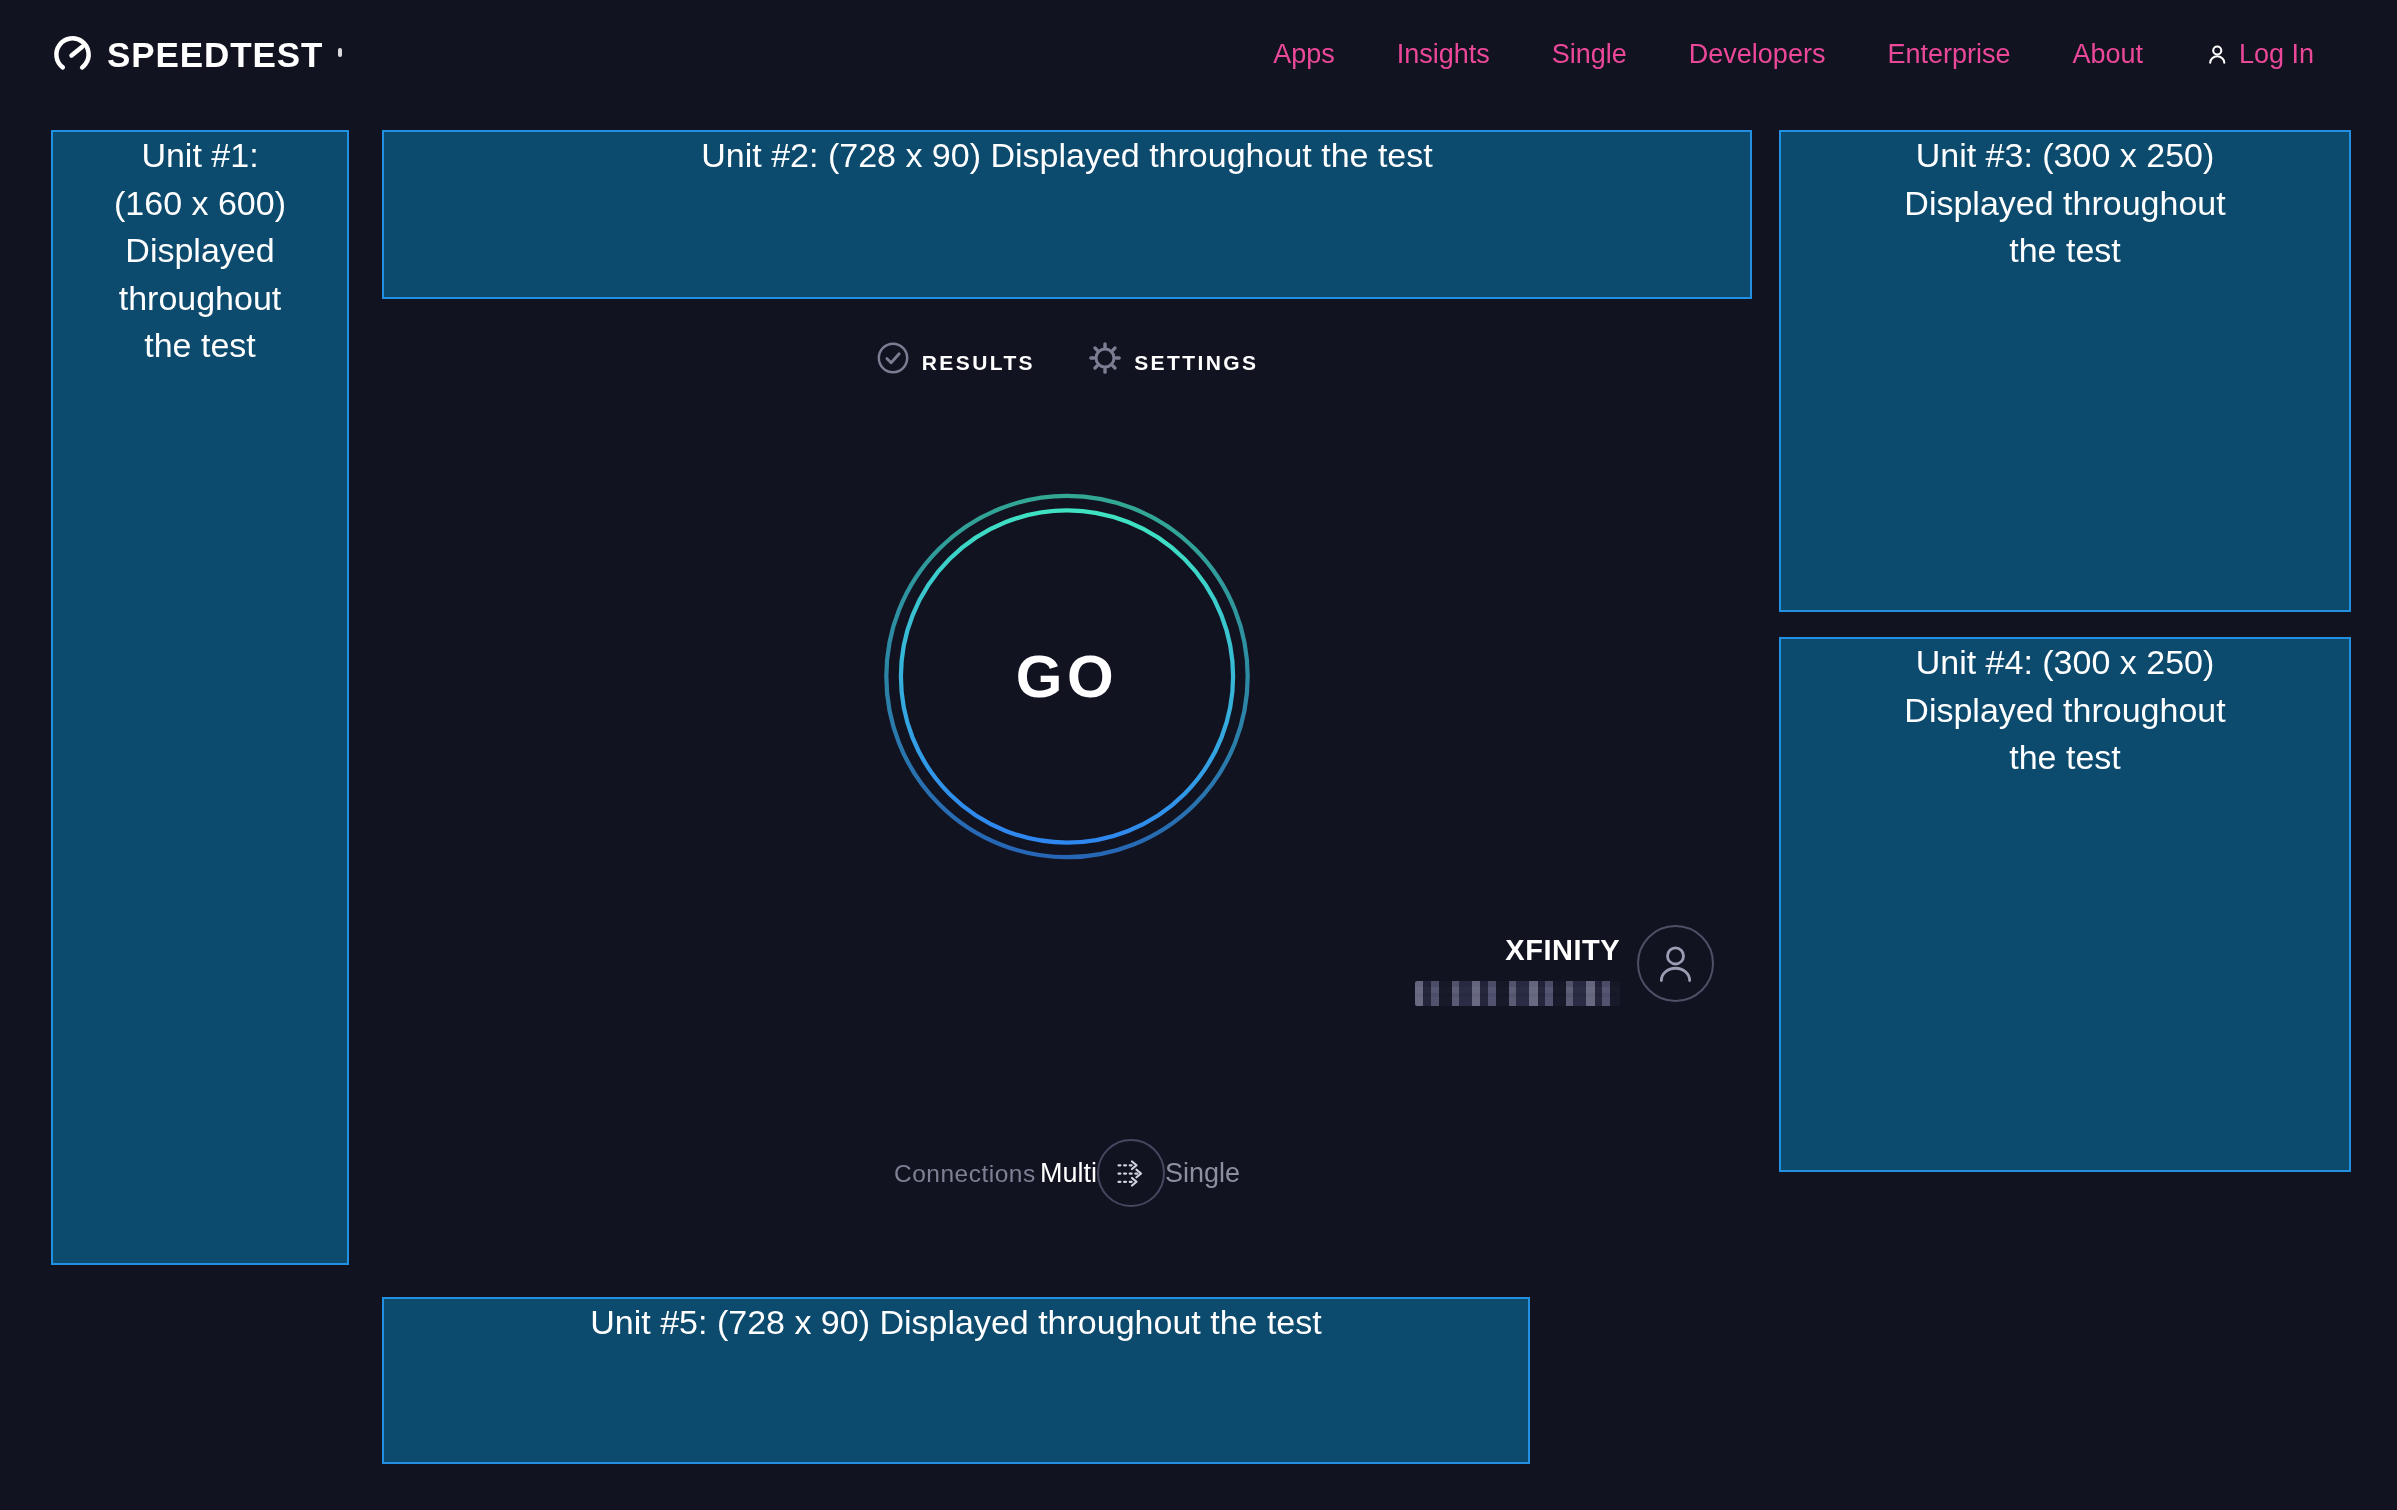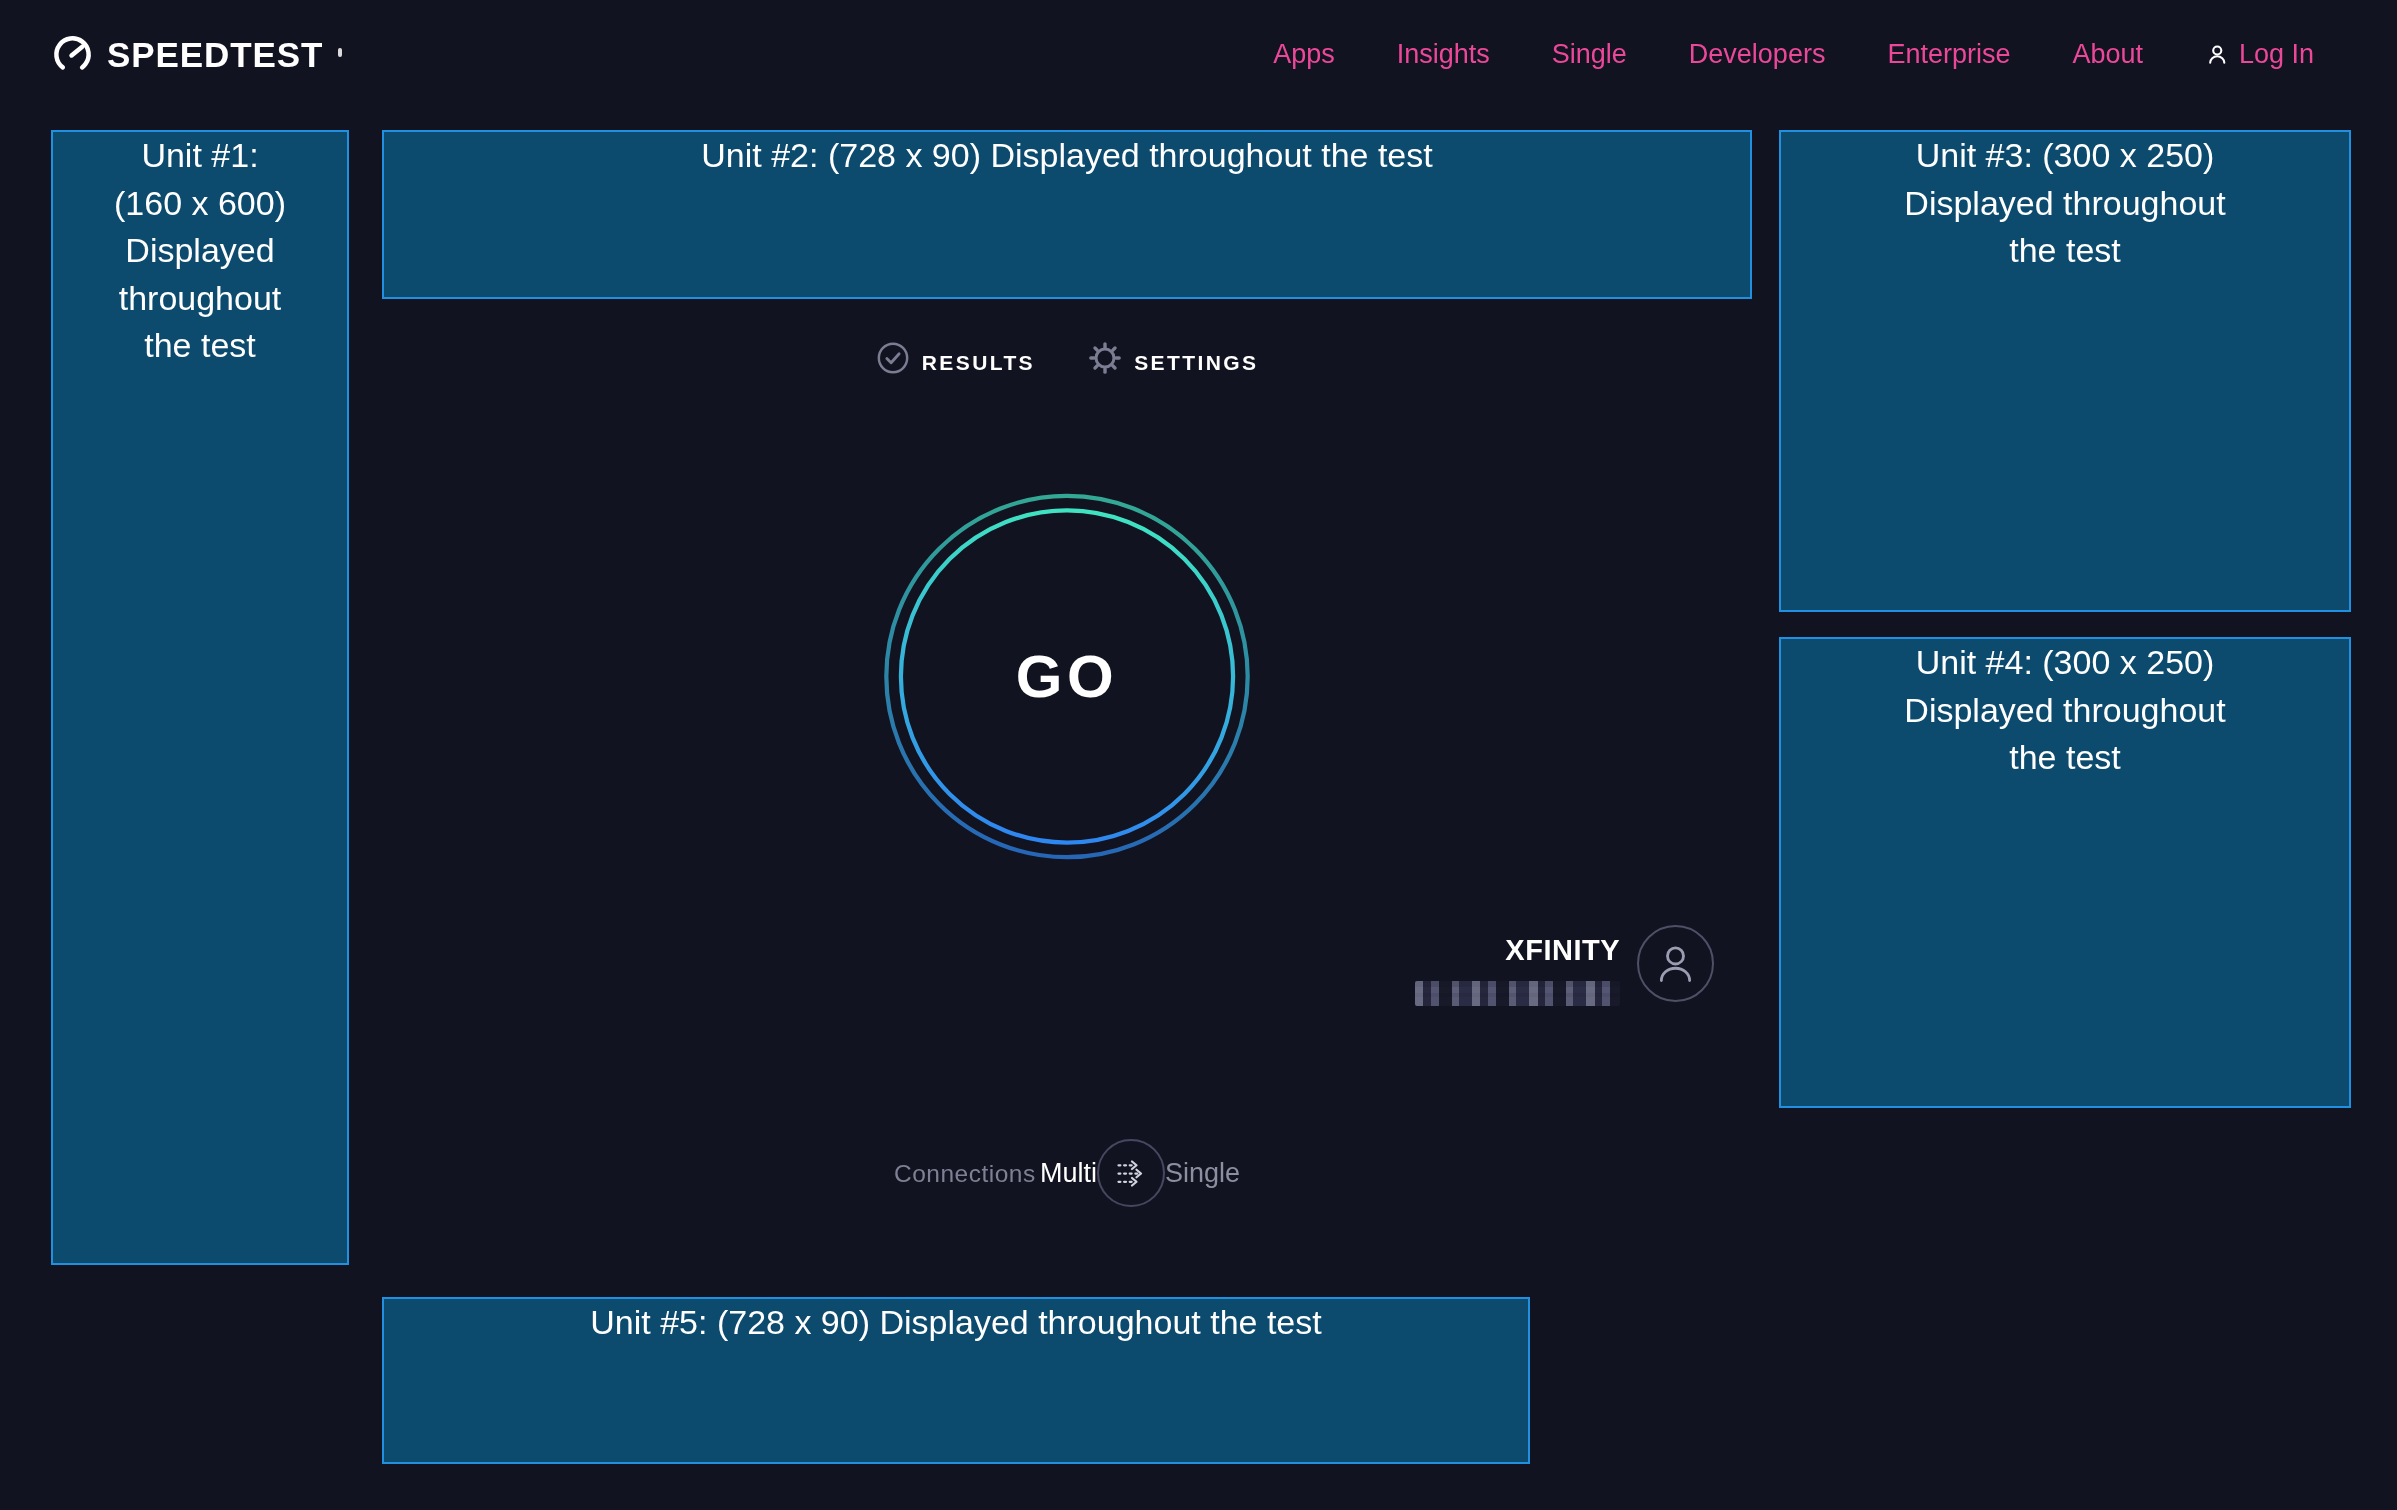--- a/index.html
+++ b/index.html
@@ -31,21 +31,21 @@
     border:2.8px solid #2190e0;
     display:flex; align-items:flex-start; justify-content:center;
     text-align:center; cursor:pointer;
   }
   .ad-text {
     color:#fff; font-size:34px; line-height:1.40; white-space:pre-line;
   }
   .unit1 { left:51px;   top:130px;  width:298px;  height:1135px; }
   .unit2 { left:382px;  top:130px;  width:1370px; height:169px;  }
   .unit3 { left:1779px; top:130px;  width:572px;  height:482px;  }
-  .unit4 { left:1779px; top:637px;  width:572px;  height:471px;  }
+  .unit4 { left:1779px; top:637px;  width:572px;  height:535px;  }
   .unit5 { left:382px;  top:1297px; width:1148px; height:167px;  }
 
   
   main { position:absolute; left:382px; top:0; width:1370px; height:100%; }
 
   .tabs { position:absolute; top:341px; width:100%; display:flex; justify-content:center; gap:53px; }
   .tab { display:flex; align-items:flex-end; gap:12.2px; cursor:pointer; }
   .tab span { font-size:21px; font-weight:700; letter-spacing:2.4px; color:#fff; }
 
   .go-area { position:absolute; top:493px; left:50%; transform:translateX(-50%); width:367px; height:367px; cursor:pointer; }

